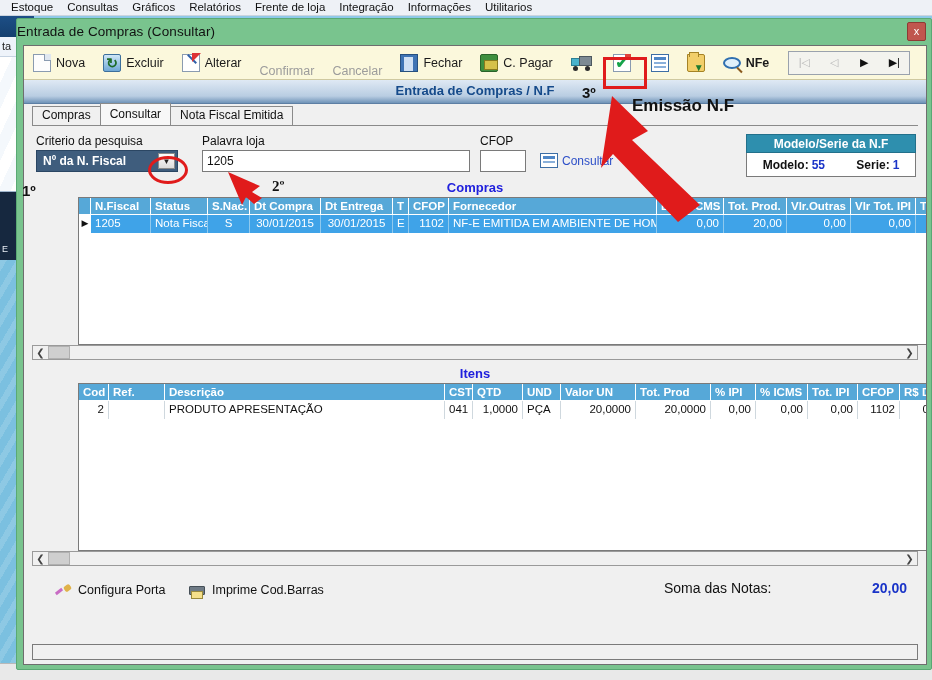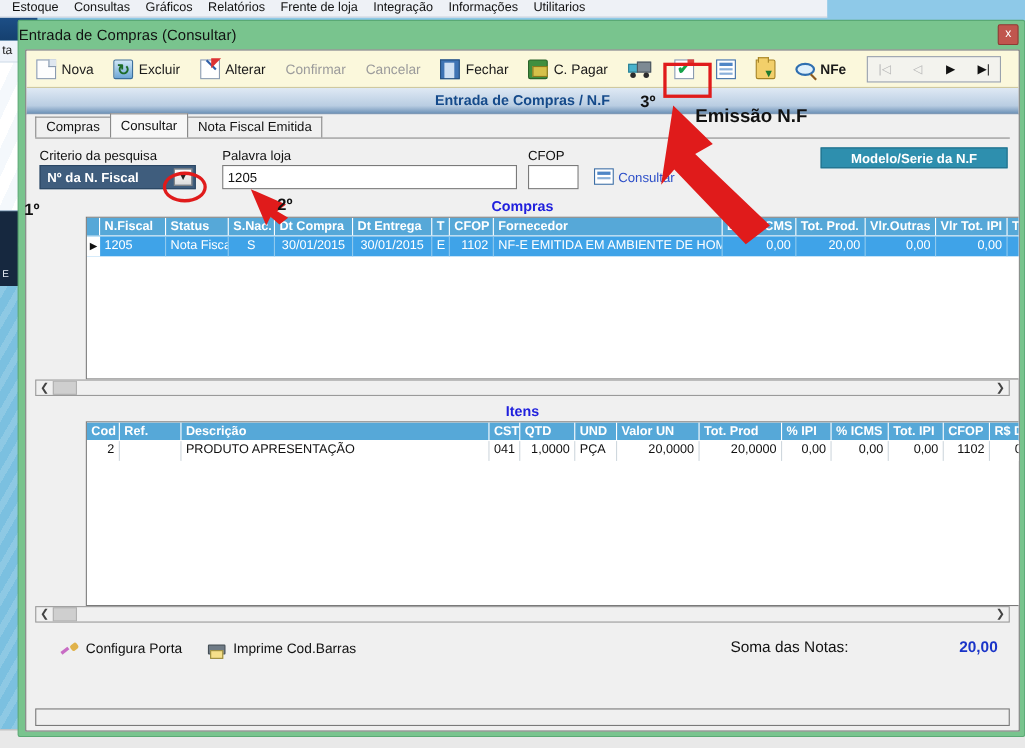--- a/index.html
+++ b/index.html
@@ -52,21 +52,21 @@
     background: #7bc0e0;
     background-image: repeating-linear-gradient(120deg, rgba(255,255,255,.14) 0 6px, rgba(255,255,255,0) 6px 14px);
   }
   .bg-taskbar {
     position: absolute; left: 0; top: 663px; width: 932px; height: 17px;
     background: #e9e9e9; border-top: 1px solid #b9b9b9;
   }
 
   
   .appmenu {
-    position: absolute; left: 0; top: 0; width: 752px; height: 16px;
+    position: absolute; left: 0; top: 0; width: 932px; height: 16px;
     background: #eef1f6;
     border-bottom: 1px solid #ccd4de;
     display: flex; align-items: center; gap: 0px;
     padding-left: 4px;
   }
   .appmenu .mi {
     font-size: 11.5px; color: #111; padding: 0 7px; line-height: 15px;
     white-space: nowrap; cursor: default;
   }
 
@@ -102,21 +102,21 @@
     position: absolute; left: 0; top: 0; width: 902px; height: 34px;
     background: #fbf8dc;
     border-bottom: 1px solid #cfc9a0;
     display: flex; align-items: center;
   }
   .tb-btn {
     display: flex; align-items: center; gap: 5px; height: 30px;
     padding: 0 9px; cursor: pointer; white-space: nowrap;
     font-size: 12.5px; color: #1a1a1a;
   }
-  .tb-btn.disabled { color: #9c9c9c; cursor: default; }
+  .tb-btn.disabled { color: #9c9c9c; cursor: default; align-items: flex-end; }
   .tb-ico { width: 18px; height: 18px; position: relative; flex: 0 0 18px; }
 
   
   .ico-page { background: #fdfdfd; border: 1px solid #8a9bb0; }
   .ico-page:after { content:""; position:absolute; right:-1px; top:-1px; width:6px; height:6px; background:#dfe7f0; border-left:1px solid #8a9bb0; border-bottom:1px solid #8a9bb0; }
   .ico-recycle { background: linear-gradient(#cfe6f7,#6fa8d6); border:1px solid #3c6f9c; border-radius:2px; }
   .ico-recycle:after { content:"\21BB"; position:absolute; inset:0; color:#1d6b28; font-size:14px; text-align:center; line-height:16px; font-weight:bold; }
   .ico-pencil { background:#ffffff; border:1px solid #8a9bb0; }
   .ico-pencil:after { content:""; position:absolute; right:-2px; top:-2px; width:0;height:0; border-left:9px solid #d33; border-bottom:9px solid transparent; transform: rotate(0deg); }
   .ico-pencil:before { content:""; position:absolute; left:3px; top:3px; width:12px; height:2px; background:#2f5fa8; transform: rotate(45deg); }
@@ -438,20 +438,24 @@
         <div class="lbl" style="left:456px; top:30px;">CFOP</div>
         <input class="txtinput" style="left: 456px; top: 46px; width: 46px;" value="">
 
         <div class="linkbtn" style="left:516px; top:49px;">
           <span class="tb-ico ico-list" style="width:15px;height:15px;"></span>
           <span class="t">Consultar</span>
         </div>
 
         <div class="modelbox" style="top:30px;">
           <div class="mb-hd">Modelo/Serie da N.F</div>
+          <div class="mb-bd">
+            <span><span>Modelo:</span><b class="v">55</b></span>
+            <span><span>Serie:</span><b class="v">1</b></span>
+          </div>
         </div>
 
         <div class="seccap" style="top:76px;">Compras</div>
 
         <div class="grid" id="compras-grid" style="left:8px; top:93px; width:886px; height:148px;">
             <div class="grid-hd">
               <div class="hdmark"></div>
               <div class="gc" style="flex: 0 0 60px;">N.Fiscal</div>
               <div class="gc" style="flex: 0 0 57px;">Status</div>
               <div class="gc" style="flex: 0 0 42px;">S.Nac.</div>
@@ -556,21 +560,21 @@
   </div>
 
   <div class="ann ann-ellipse" style="left:148px; top:156px; width:40px; height:28px;"></div>
   <div class="ann ann-num" style="left:22px; top:182px;">1º</div>
 
   <svg class="arrowsvg" style="left:0; top:0; width:932px; height:680px;">
     <g>
       <polygon points="228,172 260,186 252,192 262,198 254,204 246,197 242,205" fill="#e01b1b"></polygon>
     </g>
   </svg>
-  <div class="ann ann-num" style="left:252px; top:178px;">2º</div>
+  <div class="ann ann-num" style="left:272px; top:178px;font-family:Liberation Serif, serif;">2º</div>
 
   <div class="ann ann-rect" style="left:603px; top:57px; width:44px; height:32px;"></div>
   <div class="ann ann-num" style="left:582px; top:84px;">3º</div>
 
   <svg class="arrowsvg" style="left:0; top:0; width:932px; height:680px;">
     <polygon points="612,96 648,131 632,140 700,205 678,222 613,154 601,168" fill="#e01b1b"></polygon>
   </svg>
   <div class="ann ann-label" style="left:632px; top:96px;">Emissão N.F</div>
 
 </div>

